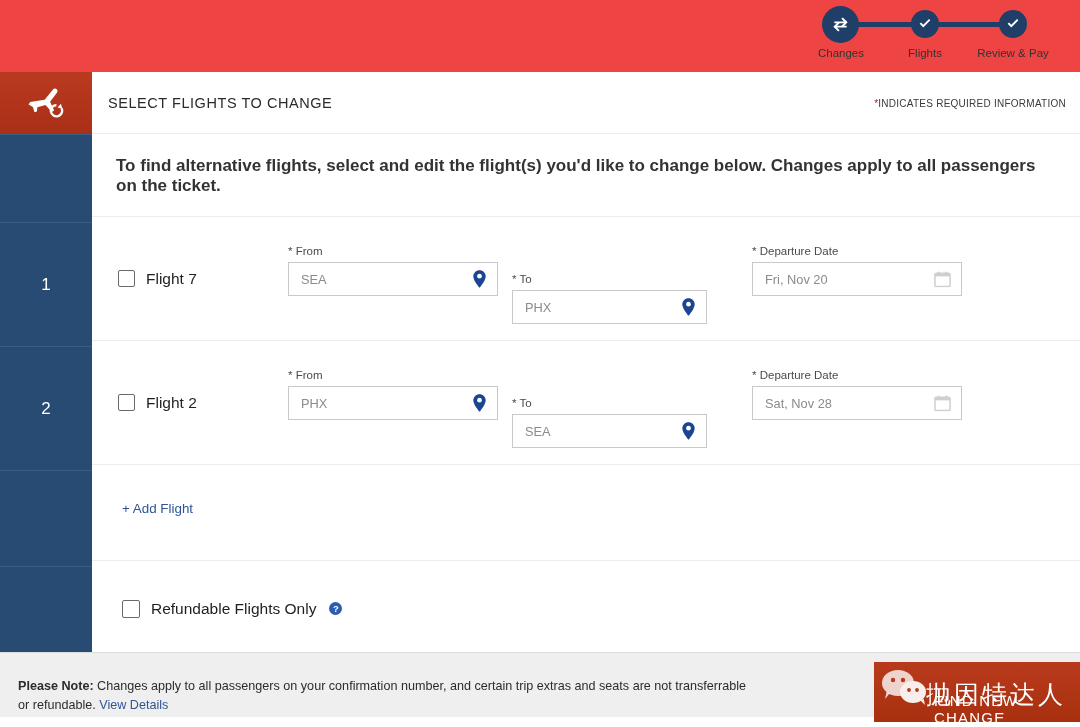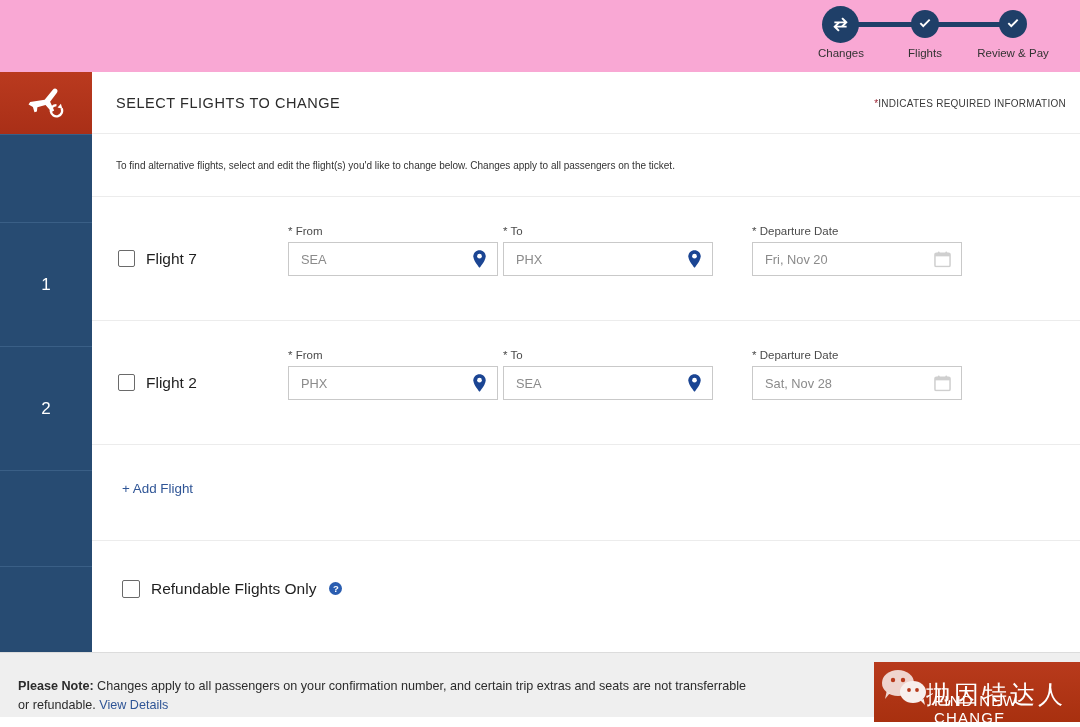--- a/index.html
+++ b/index.html
@@ -7,21 +7,21 @@
     width: 1080px; height: 727px;
     font-family: "Liberation Sans", sans-serif;
     background: #ffffff;
     overflow: hidden;
   }
   .page { position: relative; width: 1080px; height: 727px; background: #ffffff; }
 
   
   .topbar {
     position: absolute; left: 0; top: 0; width: 1080px; height: 72px;
-    background: #f9a8d4;
+    background: #ef4444;
   }
   .stepper {
     position: absolute; right: 18px; top: 6px;
     width: 240px; height: 60px;
   }
   .step-line {
     position: absolute; top: 16px; height: 5px; background: #1f3f68;
   }
   .step-line.l1 { left: 28px; width: 78px; }
   .step-line.l2 { left: 116px; width: 78px; }
@@ -62,32 +62,32 @@
   
   .panel {
     position: absolute; left: 92px; top: 72px; width: 988px; height: 580px;
     background: #ffffff;
   }
   .panel-head {
     position: relative; height: 62px; border-bottom: 1px solid #ececec;
     display: flex; align-items: center;
   }
   .panel-title {
-    margin-left: 24px; font-size: 14.5px; letter-spacing: .55px; color: #2b2b2b;
+    margin-left: 16px; font-size: 14.5px; letter-spacing: .55px; color: #2b2b2b;
   }
   .required-note {
     position: absolute; right: 14px; top: 26px;
     font-size: 10px; letter-spacing: .25px; color: #3a3a3a;
   }
   .required-note .ast { color: #9b1f2f; }
 
   .intro {
     padding: 22px 24px 20px 24px; border-bottom: 1px solid #ececec;
   }
-  .intro p { font-size: 10px; line-height: 20px; color: #333333; }
+  .intro p { font-size: 17px; line-height: 20px; color: #333333; font-weight: bold; }
 
   .frow {
     position: relative; border-bottom: 1px solid #ececec;
     height: 124px;
   }
   .frow .chk-wrap {
     position: absolute; left: 26px; top: 50%; transform: translateY(-50%);
     display: flex; align-items: center; gap: 11px;
   }
   .cbox {
@@ -107,21 +107,21 @@
     background: #ffffff; display: flex; align-items: center;
   }
   .inputbox .val {
     font-size: 12.8px; color: #8b8b8b; padding-left: 12px;
   }
   .inputbox .endicon {
     position: absolute; right: 10px; top: 50%; transform: translateY(-50%);
     display: flex; align-items: center;
   }
   .f-from { left: 196px; width: 210px; }
-  .f-to   { left: 411px; width: 210px; }
+  .f-to   { left: 420px; width: 195px; margin-top: 28px; }
   .f-date { left: 660px; width: 210px; }
 
   .addrow {
     position: relative; height: 96px; border-bottom: 1px solid #ececec;
   }
   .addlink {
     position: absolute; left: 30px; top: 36px;
     font-size: 13.4px; color: #2f5596; text-decoration: none;
   }
 

